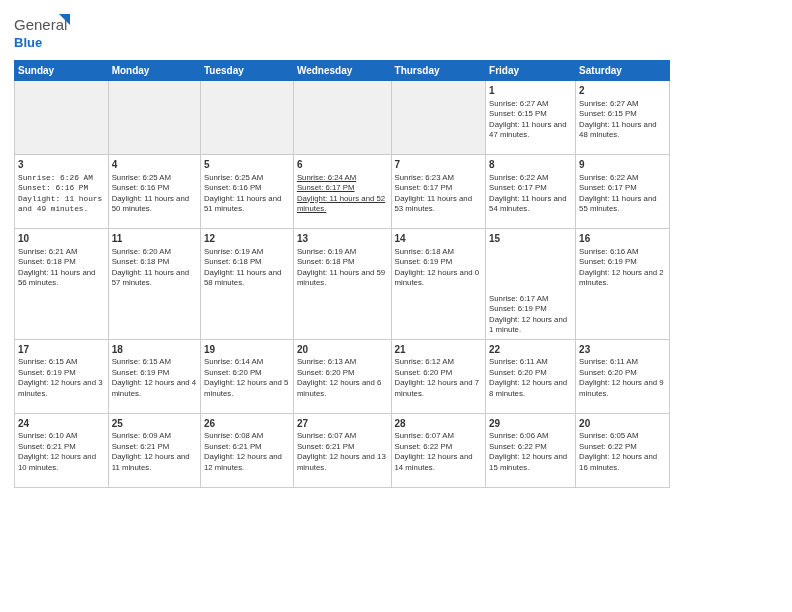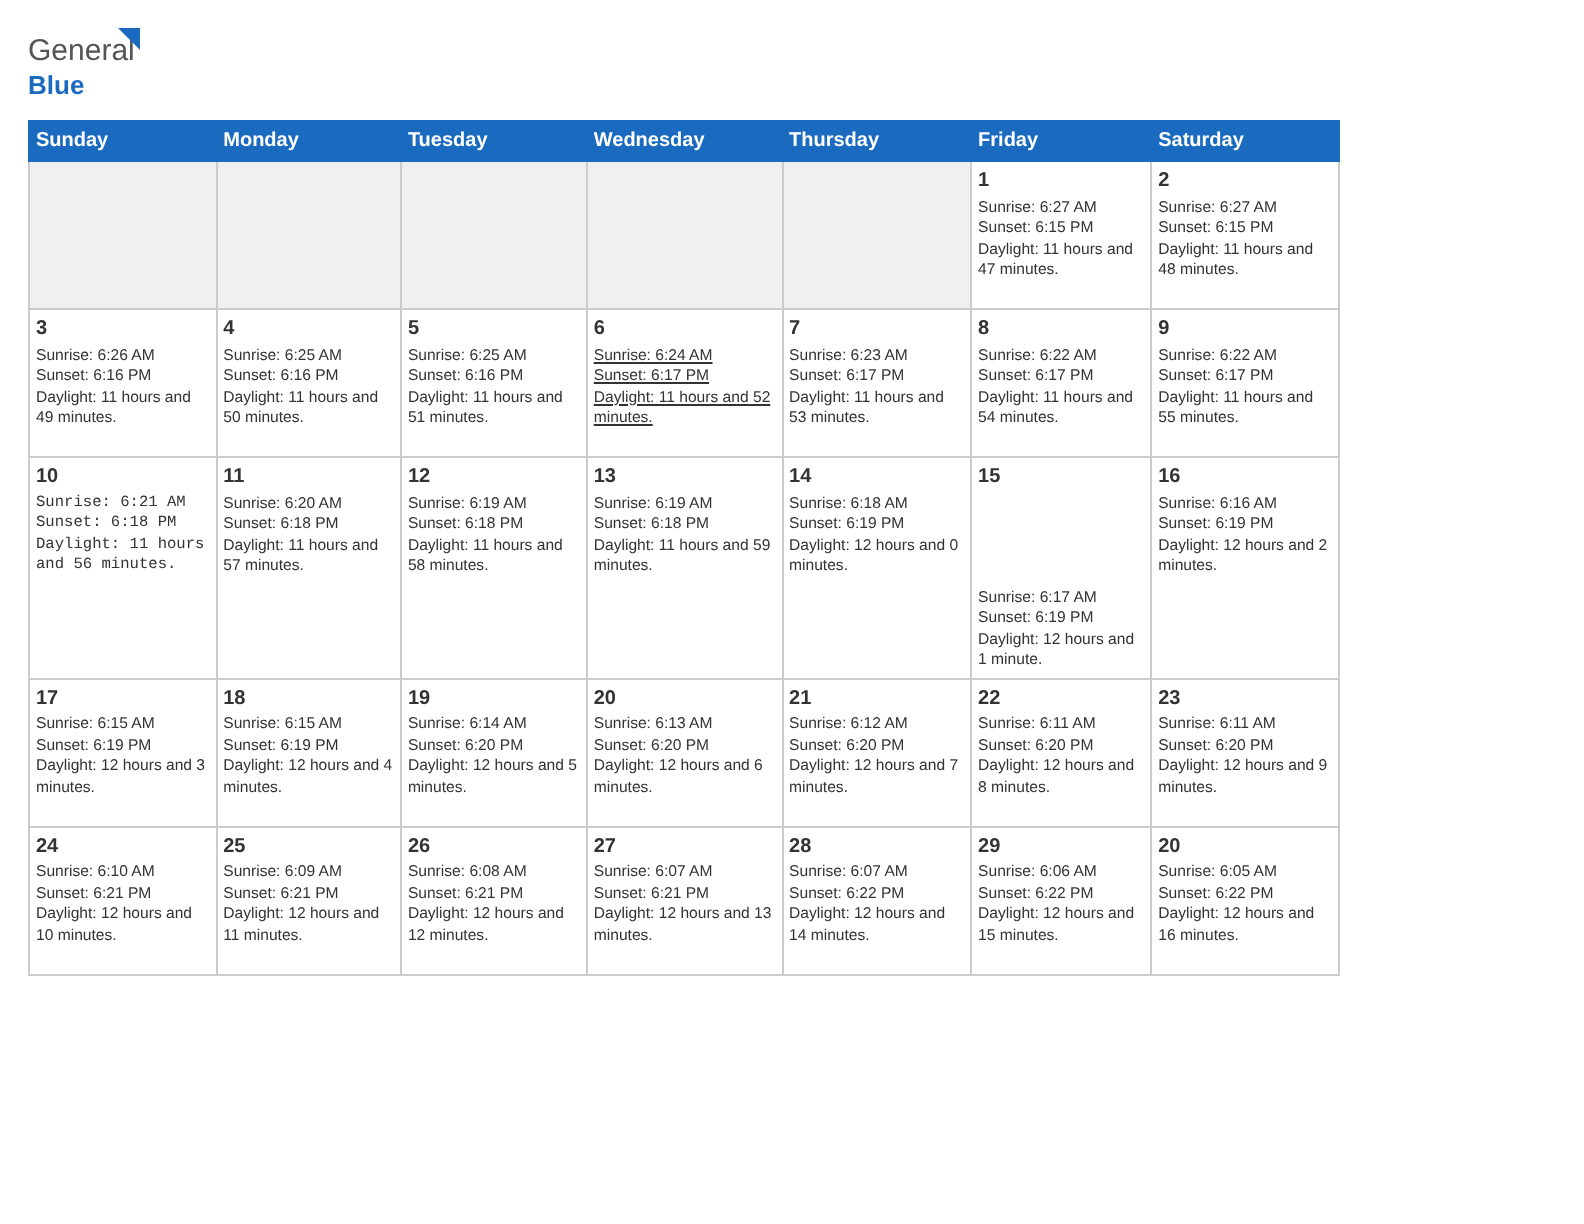--- a/index.html
+++ b/index.html
@@ -131,21 +131,21 @@
           <td>
             <span class="day-num">2</span>
             <div class="day-info" style="white-space: pre-line;">Sunrise: 6:27 AM
 Sunset: 6:15 PM
 Daylight: 11 hours and 48 minutes.</div>
           </td>
         </tr>
         <tr>
           <td>
             <span class="day-num">3</span>
-            <div class="day-info" style="white-space: pre-line;">Sunrise: 6:26 AM
+            <div class="day-info" style="white-space: pre-line; font-family: Liberation Mono, monospace;">Sunrise: 6:26 AM
 Sunset: 6:16 PM
 Daylight: 11 hours and 49 minutes.</div>
           </td>
           <td>
             <span class="day-num">4</span>
             <div class="day-info" style="white-space: pre-line;">Sunrise: 6:25 AM
 Sunset: 6:16 PM
 Daylight: 11 hours and 50 minutes.</div>
           </td>
           <td>
@@ -175,21 +175,21 @@
           <td>
             <span class="day-num">9</span>
             <div class="day-info" style="white-space: pre-line;">Sunrise: 6:22 AM
 Sunset: 6:17 PM
 Daylight: 11 hours and 55 minutes.</div>
           </td>
         </tr>
         <tr>
           <td>
             <span class="day-num">10</span>
-            <div class="day-info" style="white-space: pre-line; font-family: Liberation Mono, monospace;">Sunrise: 6:21 AM
+            <div class="day-info" style="white-space: pre-line;">Sunrise: 6:21 AM
 Sunset: 6:18 PM
 Daylight: 11 hours and 56 minutes.</div>
           </td>
           <td>
             <span class="day-num">11</span>
             <div class="day-info" style="white-space: pre-line;">Sunrise: 6:20 AM
 Sunset: 6:18 PM
 Daylight: 11 hours and 57 minutes.</div>
           </td>
           <td>

